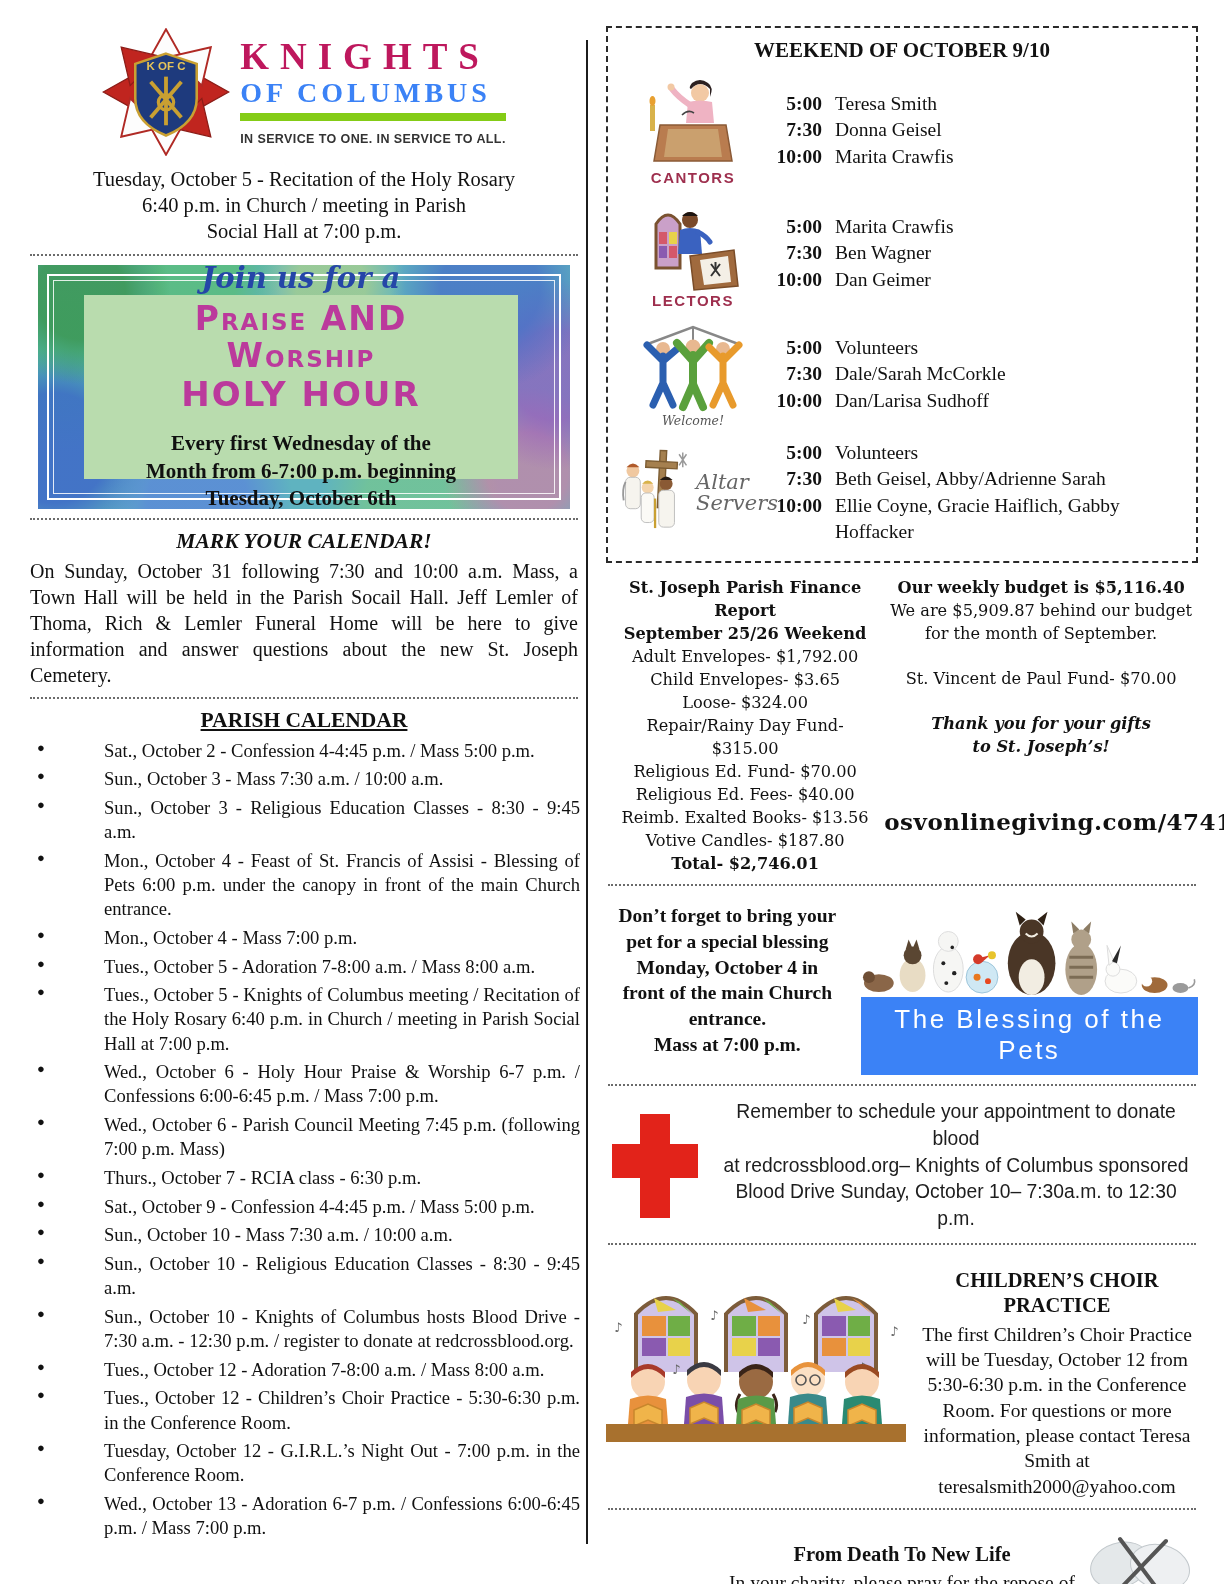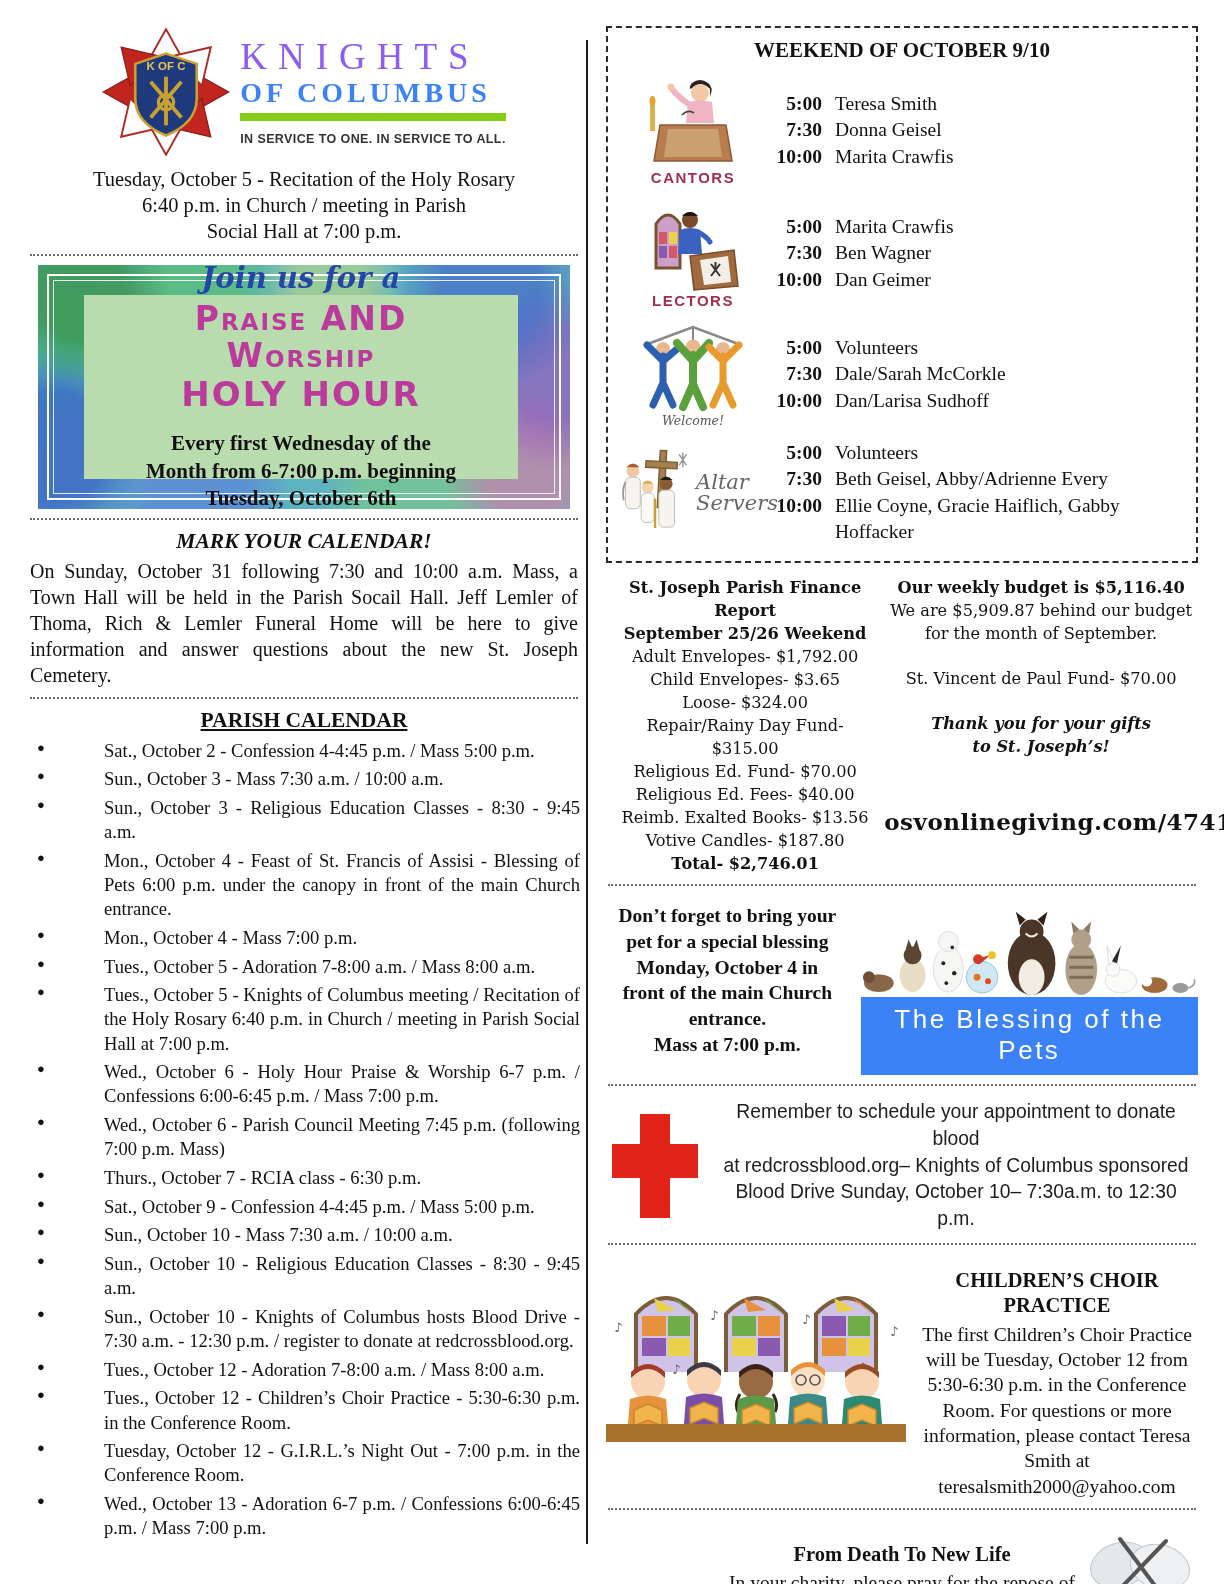--- a/index.html
+++ b/index.html
@@ -12,21 +12,21 @@
   .page { display:flex; width:1224px; height:1584px; padding:26px 26px 16px 28px; }
   .col-left { width:552px; flex:none; }
   .vdivider { width:2px; background:#1c1c1c; flex:none; margin:14px 6px 24px 6px; }
   .col-right { flex:1; padding-left:12px; min-width:0; }
 
   .sep { border-top:2px dotted #6b6b6b; height:0; margin:9px 2px; }
 
   
   .kofc-header { display:flex; align-items:center; justify-content:center; gap:10px; margin:2px 0 10px; }
   .kofc-wordmark { display:flex; flex-direction:column; }
-  .kofc-n1 { font-weight:normal; font-size:37px; letter-spacing:11px; color:#8b5cf6; line-height:1.05; }
+  .kofc-n1 { font-weight:bold; font-size:37px; letter-spacing:11px; color:#be185d; line-height:1.05; }
   .kofc-n2 { font-weight:bold; font-size:28px; letter-spacing:4px; color:#3b82f6;
              border-bottom:8px solid #84cc16; padding-bottom:3px; line-height:1.15; }
   .kofc-tag { font-family:"Liberation Sans", sans-serif; font-weight:bold; font-size:12.5px;
               letter-spacing:0.4px; color:#333; margin-top:11px; }
   .kofc-notice { text-align:center; font-size:20.5px; line-height:1.28; margin-bottom:8px; }
 
   .hh-wrap { position:relative; height:244px; margin:4px 10px 6px; overflow:hidden;
     background-color:#5fb3c0;
     background-image:
       radial-gradient(circle at 8% 12%,  rgba(60,150,80,.85) 0 45px,  rgba(60,150,80,0) 90px),
@@ -317,21 +317,21 @@
           </svg>
           <span class="wk-label-gray">Altar Servers</span>
         </div>
         <div class="wk-rows">
           <div class="wk-row">
               <span class="wk-time">5:00</span>
               <span class="wk-name">Volunteers</span>
             </div>
           <div class="wk-row">
               <span class="wk-time">7:30</span>
-              <span class="wk-name">Beth Geisel, Abby/Adrienne Every</span>
+              <span class="wk-name">Beth Geisel, Abby/Adrienne Sarah</span>
             </div>
           <div class="wk-row">
               <span class="wk-time">10:00</span>
               <span class="wk-name">Ellie Coyne, Gracie Haiflich, Gabby Hoffacker</span>
             </div>
         </div>
       </div>
     </div>
 
     <div class="finance">

